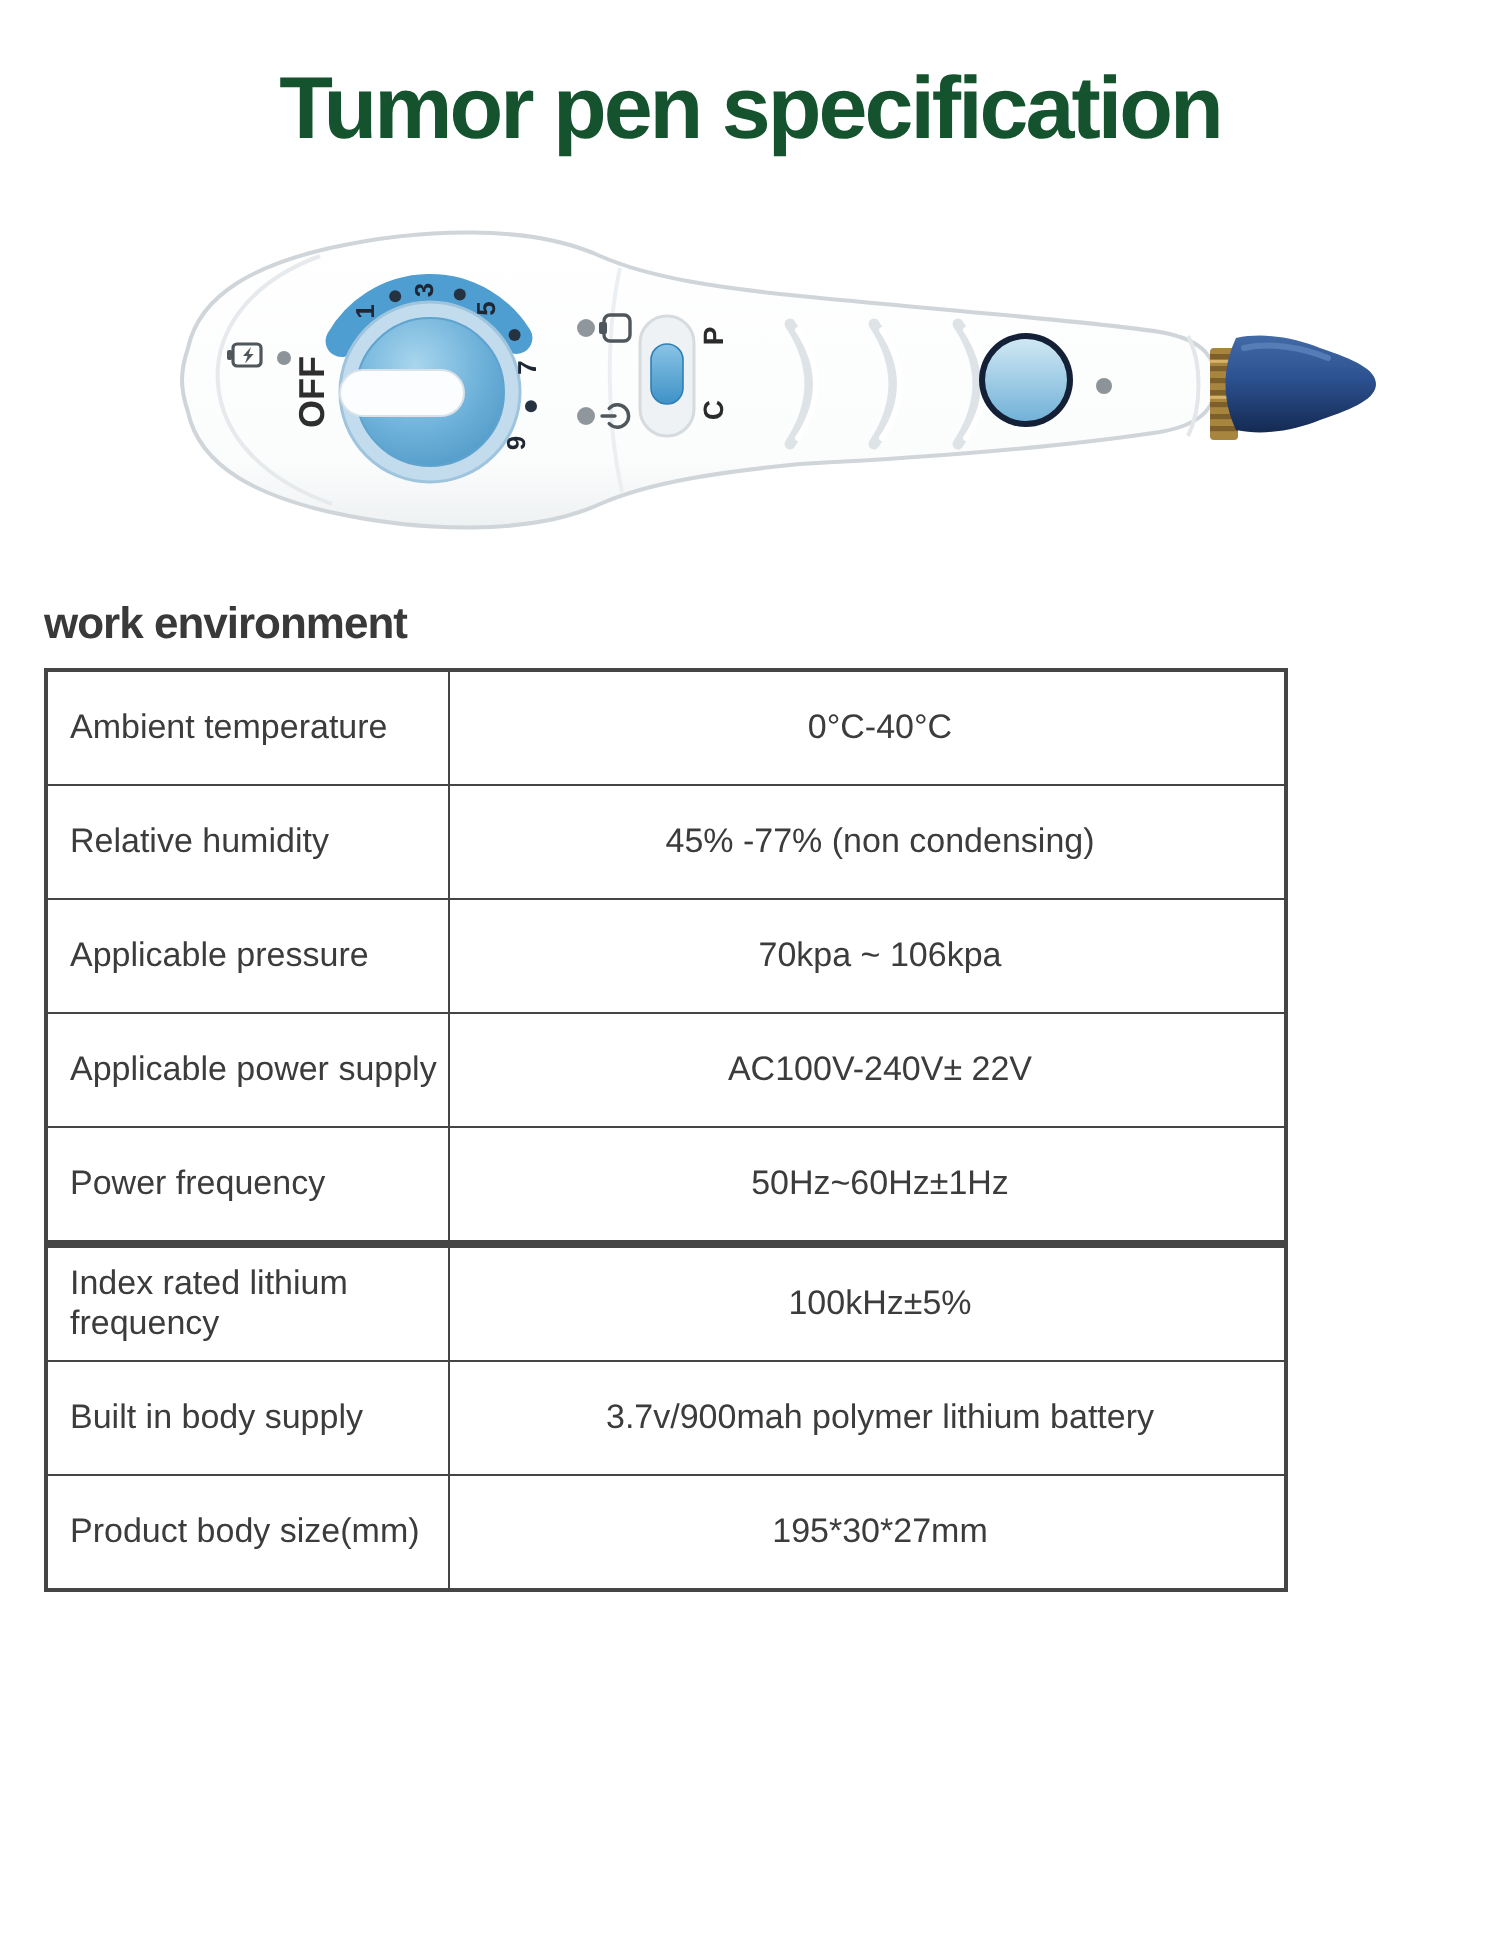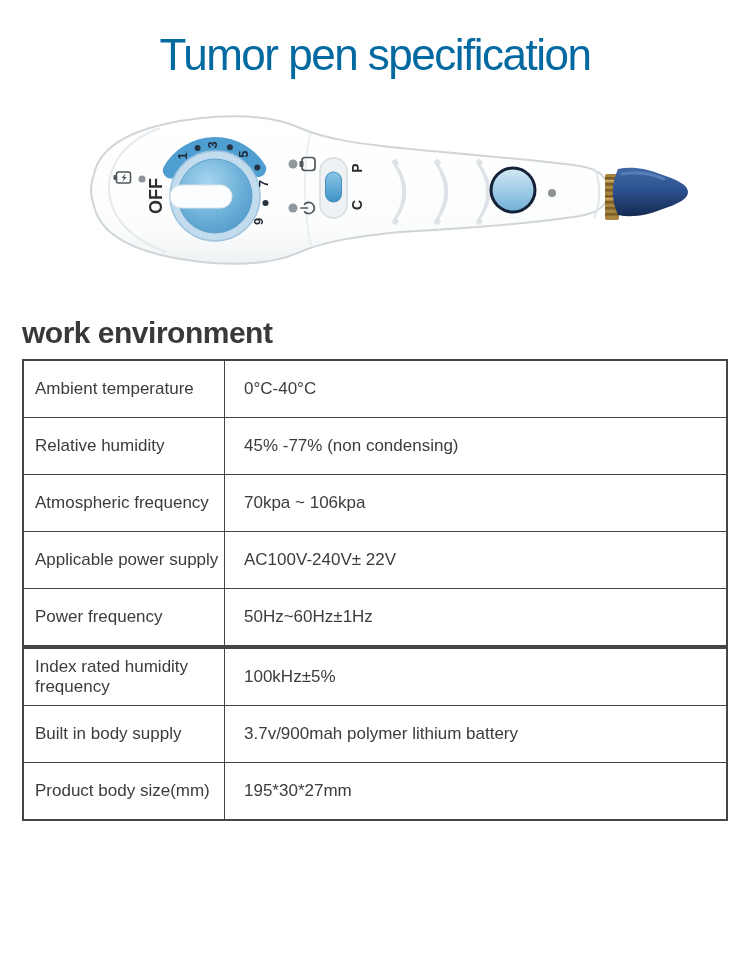--- a/index.html
+++ b/index.html
@@ -3,39 +3,39 @@
 <meta charset="utf-8">
 <style>
   html,body{margin:0;padding:0;}
   body{
     width:750px;min-height:978px;background:#ffffff;
     font-family:"Liberation Sans","DejaVu Sans",sans-serif;
     color:#3b3b3b;
   }
   .page-title{
     margin:30px 0 0 0;text-align:center;
-    font-size:44px;font-weight:400;letter-spacing:-1.5px;color:#0369a1;
+    font-size:44px;font-weight:700;letter-spacing:-1.5px;color:#14532d;
   }
   .pen-wrap{width:630px;margin:26px auto 0 auto;}
   .section{margin:0 22px;}
   .section-heading{
-    margin:26px 0 9px 0;font-size:30px;font-weight:700;
+    margin:8px 0 9px 0;font-size:22px;font-weight:700;
     letter-spacing:-0.5px;color:#393939;
   }
   .section.technology .section-heading{margin-top:44px;}
   table.spec-table{
-    width:706px;border-collapse:collapse;table-layout:fixed;
+    width:622px;border-collapse:collapse;table-layout:fixed;
     border:2px solid #454545;
   }
   table.spec-table td{
     border:1px solid #454545;font-size:17px;color:#3c3c3c;
     vertical-align:middle;height:42px;line-height:1.18;
   }
   td.label-cell{width:186px;padding:7px 3px 7px 11px;}
-  td.value-cell{padding:7px 6px 6px 19px;}
+  td.value-cell{padding:7px 6px 6px 19px;text-align:center;}
   svg text{font-family:"Liberation Sans","DejaVu Sans",sans-serif;}
 </style>
 </head>
 <body>
 
 <h1 class="page-title">Tumor pen specification</h1>
 
 <div class="pen-wrap">
   <svg width="630" height="180" viewBox="0 0 630 180">
     <defs>
@@ -155,40 +155,40 @@
     <tbody>
       <tr>
         <td class="label-cell">Ambient temperature</td>
         <td class="value-cell">0°C-40°C</td>
       </tr>
       <tr>
         <td class="label-cell">Relative humidity</td>
         <td class="value-cell">45% -77% (non condensing)</td>
       </tr>
       <tr>
-        <td class="label-cell">Atmospheric frequency</td>
+        <td class="label-cell">Applicable pressure</td>
         <td class="value-cell">70kpa ~ 106kpa</td>
       </tr>
       <tr>
         <td class="label-cell">Applicable power supply</td>
         <td class="value-cell">AC100V-240V± 22V</td>
       </tr>
       <tr>
         <td class="label-cell">Power frequency</td>
         <td class="value-cell">50Hz~60Hz±1Hz</td>
       </tr>
     </tbody>
   </table>
 </div>
 
 <div class="section technology">
   <table class="spec-table">
     <tbody>
       <tr>
-        <td class="label-cell">Index rated humidity frequency</td>
+        <td class="label-cell">Index rated lithium frequency</td>
         <td class="value-cell">100kHz±5%</td>
       </tr>
       <tr>
         <td class="label-cell">Built in body supply</td>
         <td class="value-cell">3.7v/900mah polymer lithium battery</td>
       </tr>
       <tr>
         <td class="label-cell">Product body size(mm)</td>
         <td class="value-cell">195*30*27mm</td>
       </tr>

